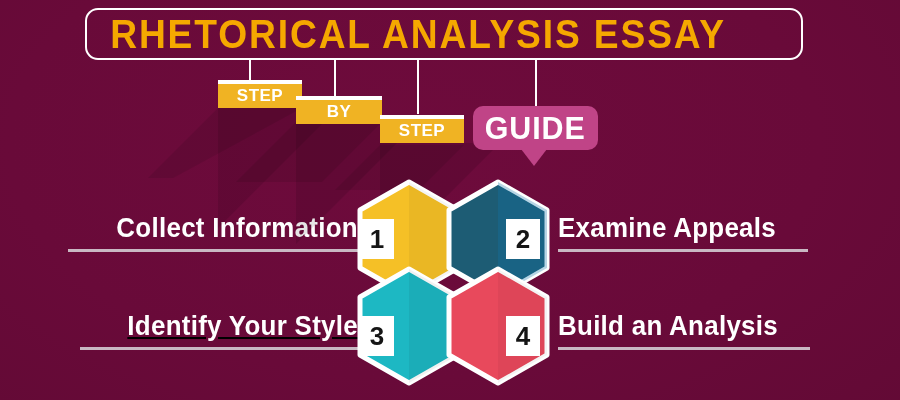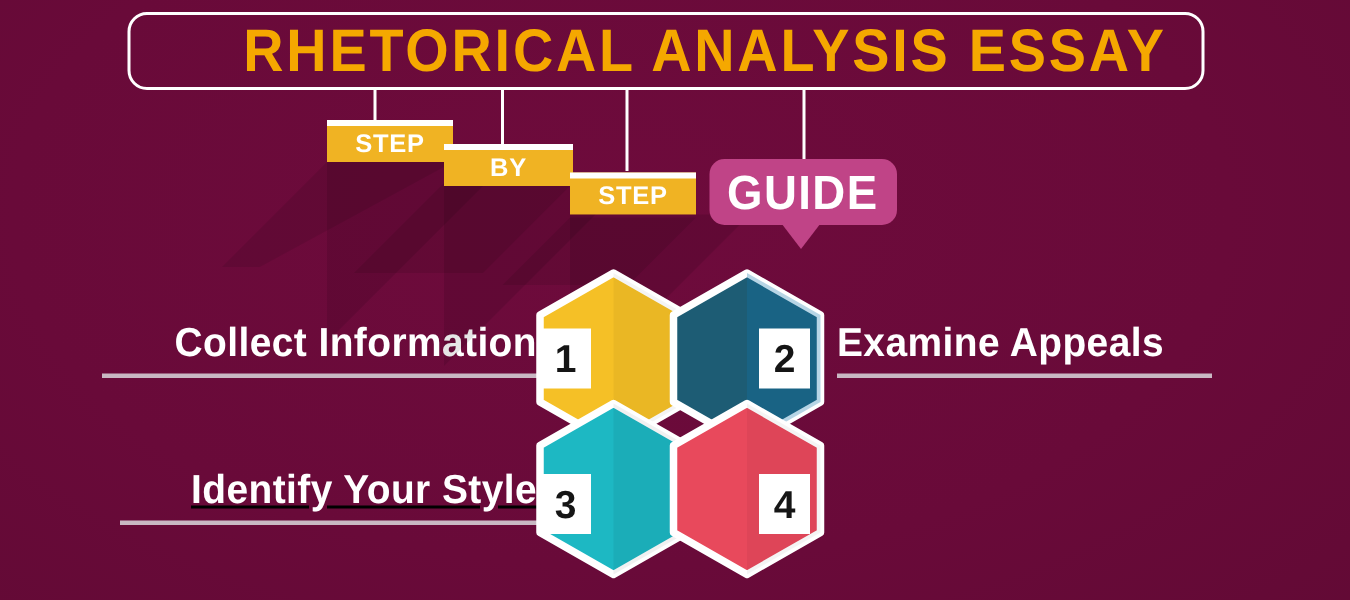--- a/index.html
+++ b/index.html
@@ -24,22 +24,21 @@
     position: absolute;
     left: 85px;
     top: 8px;
     width: 718px;
     height: 52px;
     border: 2px solid #ffffff;
     border-radius: 13px;
     box-sizing: border-box;
     display: flex;
     align-items: center;
-    justify-content: flex-end;
-    padding-left: 36px;
+    justify-content: flex-start;
   }
   .title-text {
     color: #f5a800;
     font-size: 40px;
     font-weight: bold;
     letter-spacing: 2.0px;
     line-height: 1;
     font-family: "Liberation Sans Narrow", "Liberation Sans", sans-serif;
     transform: scaleX(0.93);
     transform-origin: center;
@@ -214,20 +213,24 @@
   <div class="label-wrap label-right" style="left:558px; top:215px; width:250px;">
     <div class="label-text">Examine Appeals</div>
     <div class="label-rule"></div>
   </div>
 
   <div class="label-wrap label-left" style="left:80px; top:313px; width:278px;text-decoration:underline;">
     <div class="label-text">Identify Your Style</div>
     <div class="label-rule"></div>
   </div>
 
+  <div class="label-wrap label-right" style="left:558px; top:313px; width:252px;">
+    <div class="label-text">Build an Analysis</div>
+    <div class="label-rule"></div>
+  </div>
 
   <div class="hex" style="left:357px; top:180px;">
     <svg viewBox="0 0 104 118" xmlns="http://www.w3.org/2000/svg">
       <polygon points="52,2 101,30 101,88 52,116 3,88 3,30" fill="#f5c026" stroke="#ffffff" stroke-width="5" stroke-linejoin="round"></polygon>
       <polygon points="52,2 101,30 101,88 52,116" fill="#000000" opacity="0.045"></polygon>
     </svg>
   </div>
   <div class="num-box" style="left:360px; top:219px;">
     <span>1</span>
   </div>

